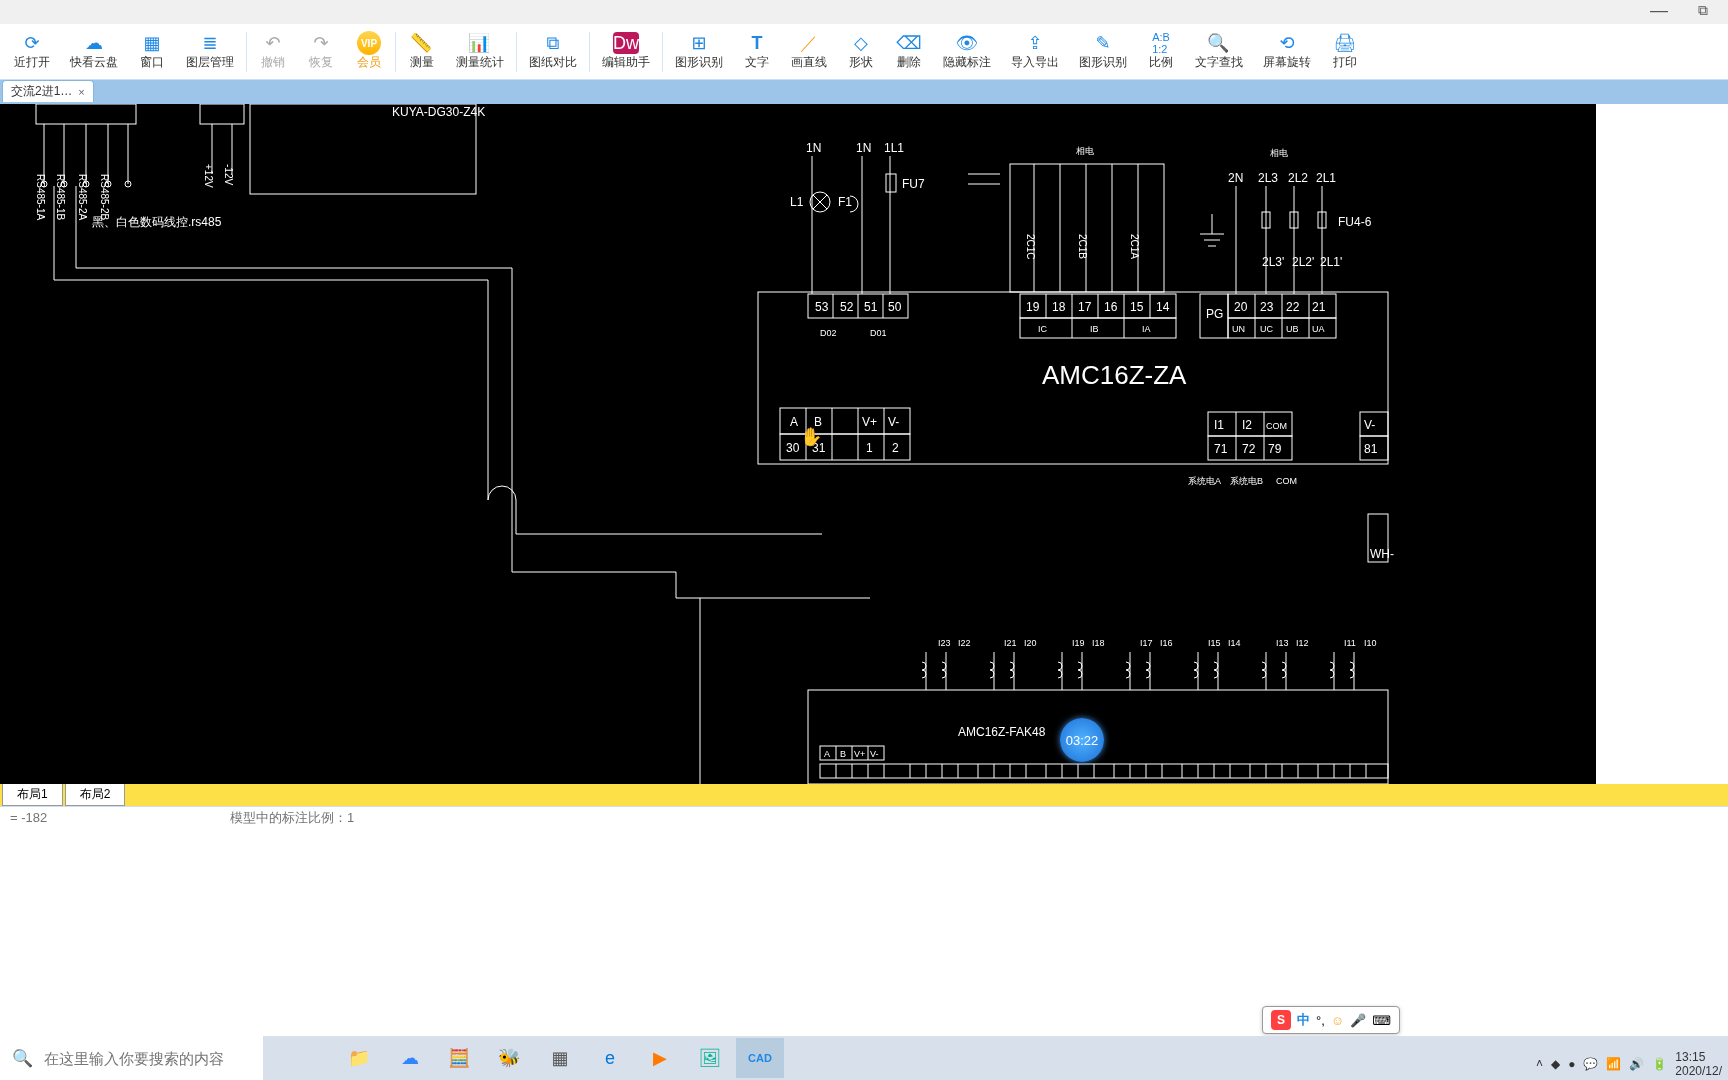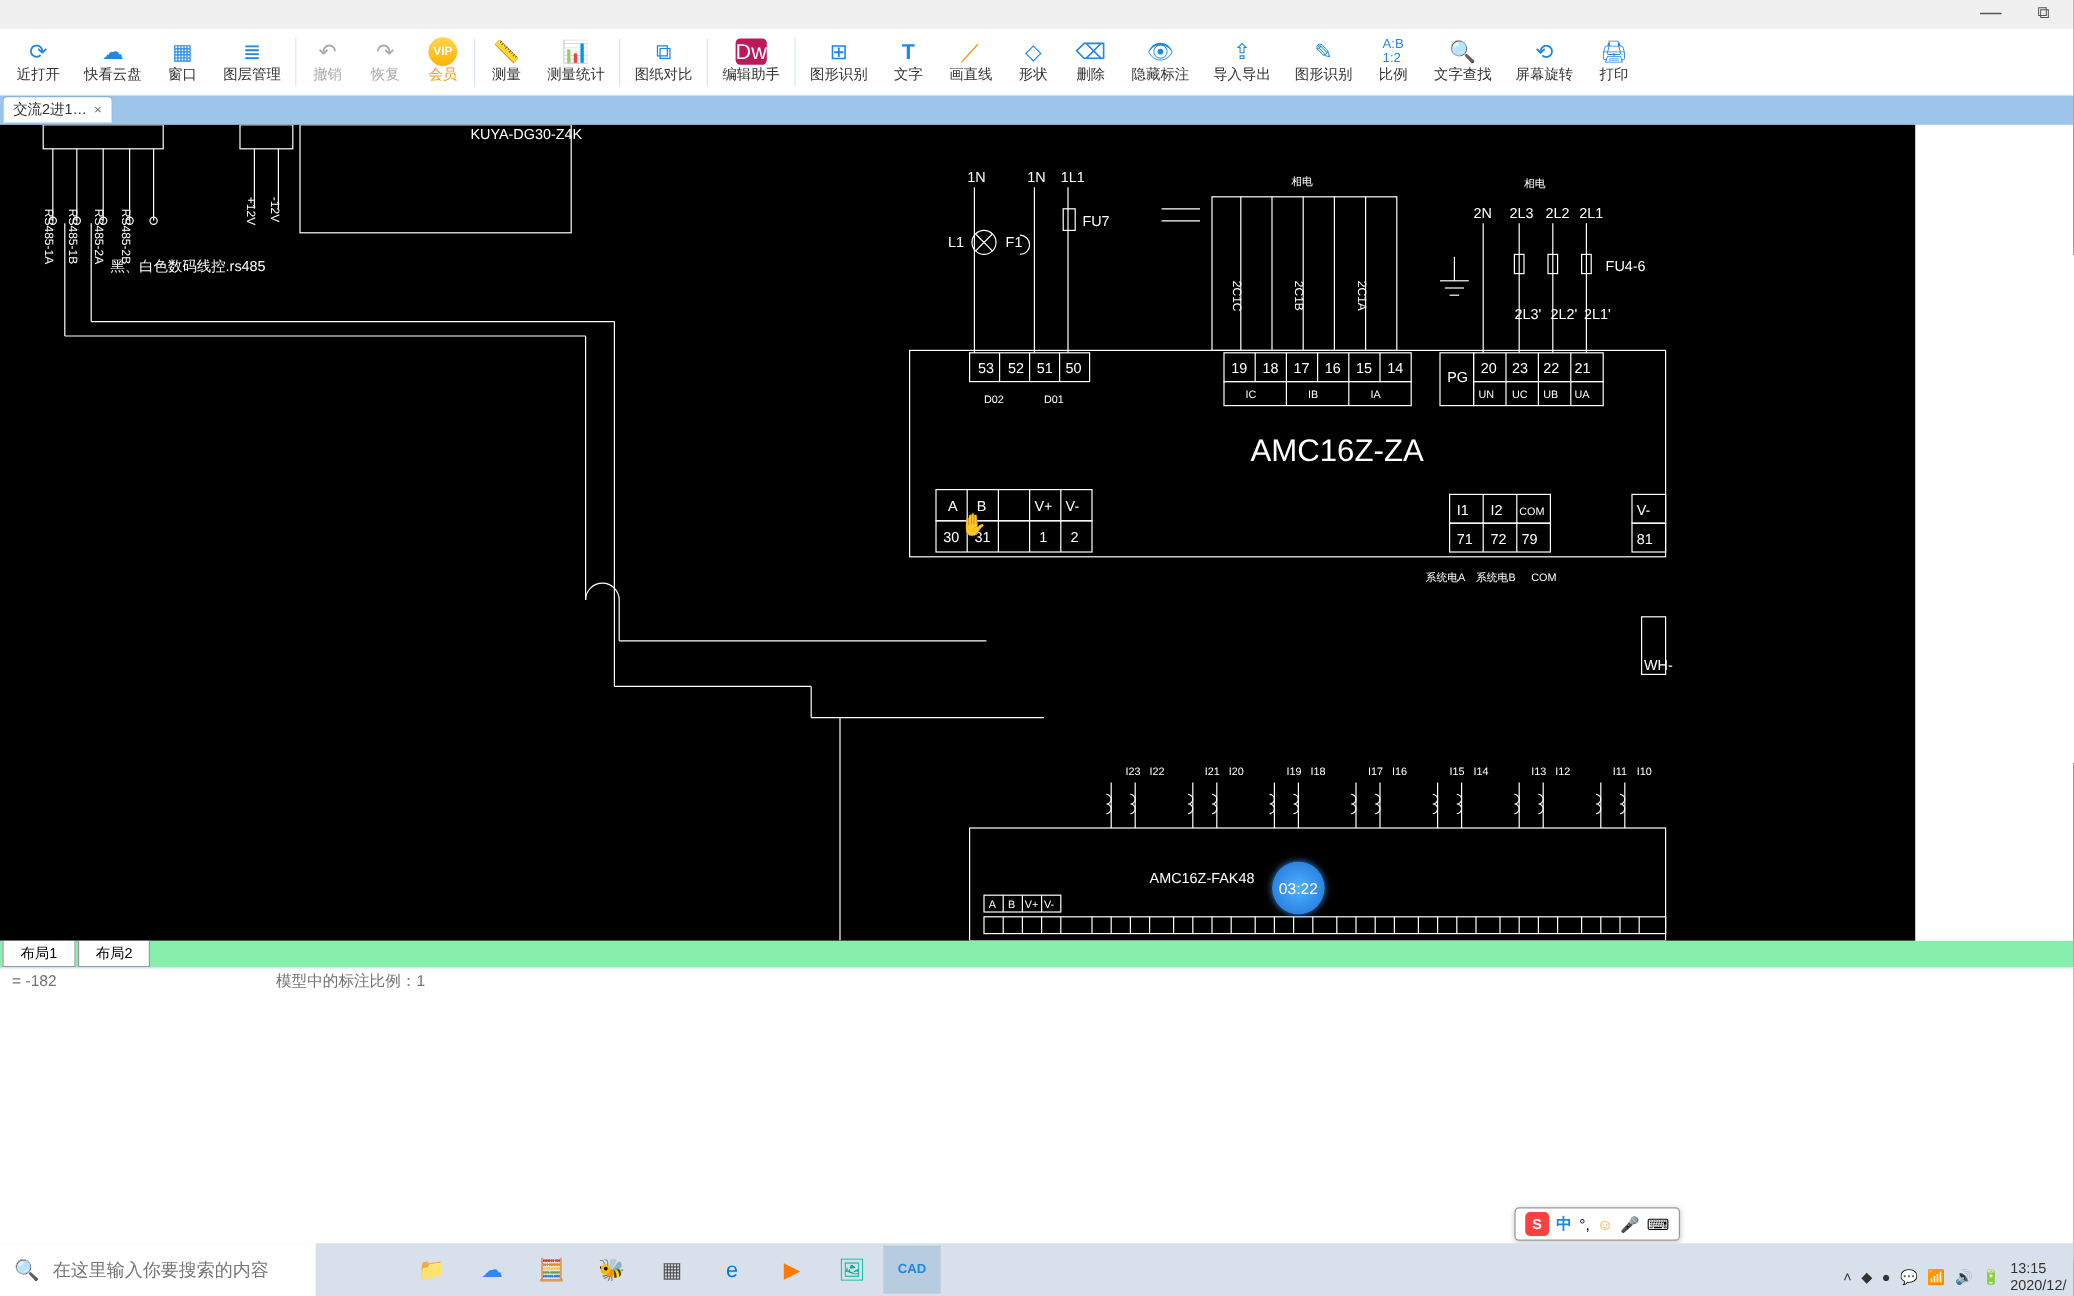--- a/index.html
+++ b/index.html
@@ -34,21 +34,21 @@
 .wire { stroke: #fff; stroke-width: 1; fill: none; }
 .block { stroke: #fff; stroke-width: 1; fill: none; }
 
 
 .handcursor { position: absolute; font-size: 18px; color: #fff; }
 
 
 .bubble { position: absolute; width: 44px; height: 44px; border-radius: 50%; background: radial-gradient(#4fb2ff,#1b6fd6); display: flex; align-items: center; justify-content: center; font-size: 13px; color: #fff; box-shadow: 0 0 6px rgba(80,160,255,.8); }
 
 
-.layouts { position: absolute; left: 0; top: 784px; width: 1728px; height: 22px; background: #86efac; display: flex; align-items: center; font-size: 12px; }
+.layouts { position: absolute; left: 0; top: 784px; width: 1728px; height: 22px; background: #fde047; display: flex; align-items: center; font-size: 12px; }
 .layouts .ltab { padding: 2px 14px; border: 1px solid #999; border-top: none; margin-left: 2px; background: #fff; position: relative; }
 
 
 .statusbar { position: absolute; left: 0; top: 806px; height: 22px; width: 1728px; background: #fff; border-top: 1px solid #c9dff3; display: flex; align-items: center; font-size: 13px; color: #737373; padding: 0 10px; }
 .statusbar .coord { width: 220px; }
 
 
 .blank { position: absolute; left: 0; top: 828px; width: 1728px; height: 222px; background: #fff; }
 
 

